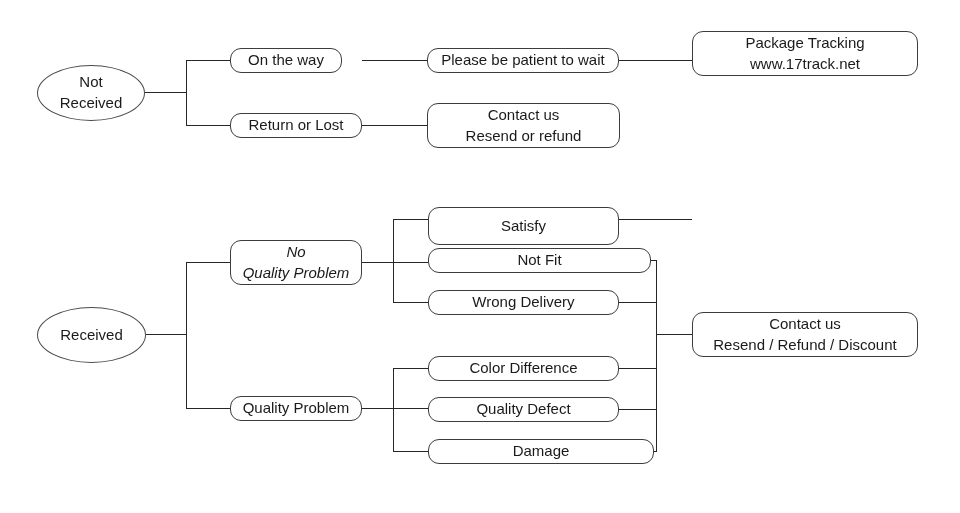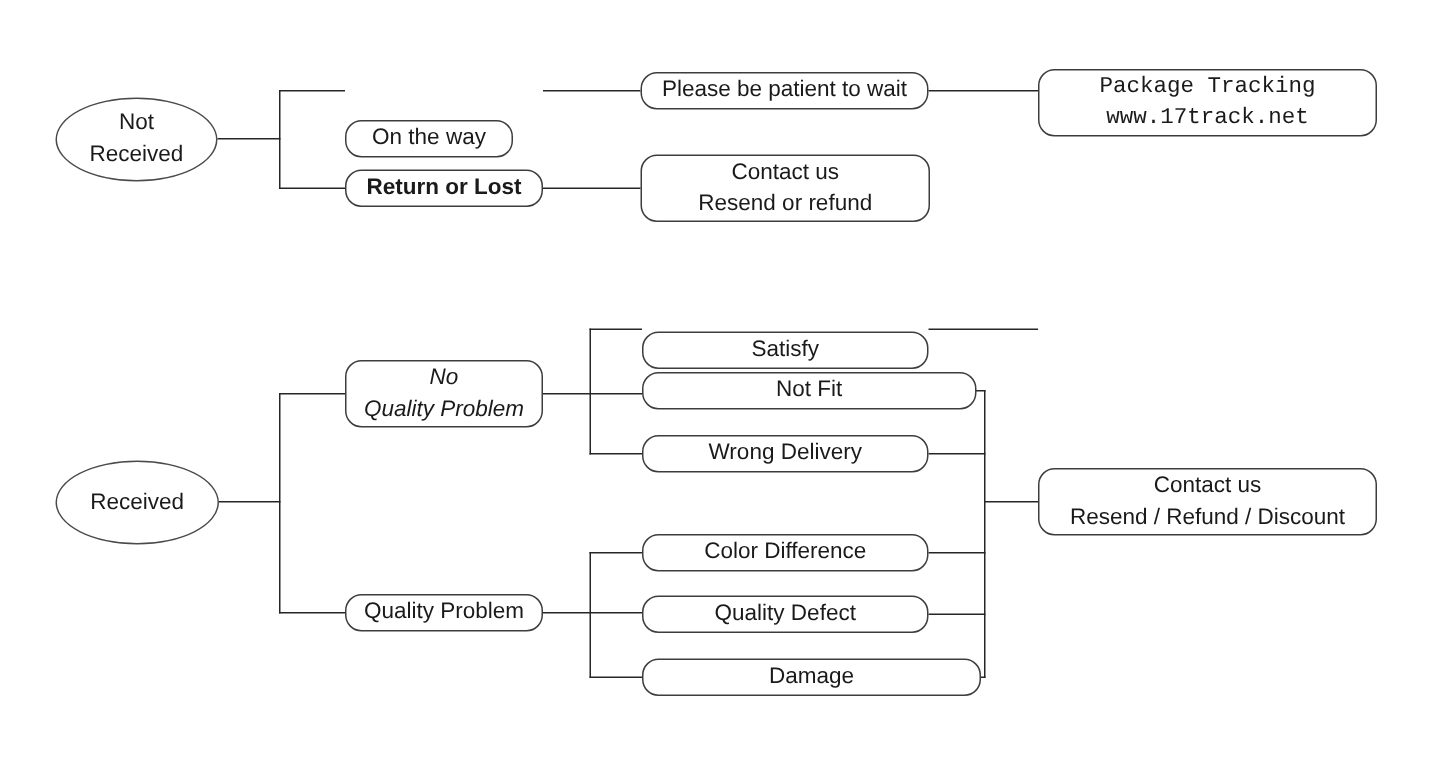--- a/index.html
+++ b/index.html
@@ -46,48 +46,48 @@
   }
 </style>
 </head>
 <body>
 
 <div class="canvas">
 
   <div class="node ellipse" style="left:37px; top:65px; width:108px; height:56px;">Not
 Received</div>
 
-  <div class="node rect" style="left:230px; top:48px; width:112px; height:25px;margin-top:32px;">On the way</div>
+  <div class="node rect" style="left:230px; top:48px; width:112px; height:25px;">On the way</div>
 
   <div class="node rect" style="left:427px; top:48px; width:192px; height:25px;">Please be patient to wait</div>
 
-  <div class="node rect" style="left:692px; top:46px; width:226px; height:45px;font-family:Liberation Mono, monospace;">Package Tracking
+  <div class="node rect" style="left:692px; top:31px; width:226px; height:45px;">Package Tracking
 www.17track.net</div>
 
-  <div class="node rect" style="left:230px; top:113px; width:132px; height:25px;font-weight:bold;">Return or Lost</div>
+  <div class="node rect" style="left:230px; top:113px; width:132px; height:25px;">Return or Lost</div>
 
   <div class="node rect" style="left:427px; top:103px; width:193px; height:45px;">Contact us
 Resend or refund</div>
 
   <div class="h" style="left:145px; top:92px; width:42px;"></div>
   <div class="v" style="left:186px; top:60px; height:66px;"></div>
   <div class="h" style="left:186px; top:60px; width:44px;"></div>
   <div class="h" style="left:186px; top:125px; width:44px;"></div>
   <div class="h" style="left:362px; top:60px; width:65px;"></div>
   <div class="h" style="left:362px; top:125px; width:65px;"></div>
   <div class="h" style="left:619px; top:60px; width:73px;"></div>
 
   <div class="node ellipse" style="left:37px; top:307px; width:109px; height:56px;">Received</div>
 
   <div class="node rect" style="left:230px; top:240px; width:132px; height:45px;font-style:italic;">No
 Quality Problem</div>
 
   <div class="node rect" style="left:230px; top:396px; width:132px; height:25px;">Quality Problem</div>
 
-  <div class="node rect" style="left:428px; top:221px; width:191px; height:25px;">Satisfy</div>
+  <div class="node rect" style="left:428px; top:207px; width:191px; height:38px;">Satisfy</div>
 
   <div class="node rect" style="left:428px; top:248px; width:223px; height:25px;">Not Fit</div>
 
   <div class="node rect" style="left:428px; top:290px; width:191px; height:25px;">Wrong Delivery</div>
 
   <div class="node rect" style="left:428px; top:397px; width:191px; height:25px;">Quality Defect</div>
 
   <div class="node rect" style="left:428px; top:356px; width:191px; height:25px;">Color Difference</div>
 
   <div class="node rect" style="left:428px; top:439px; width:226px; height:25px;">Damage</div>

